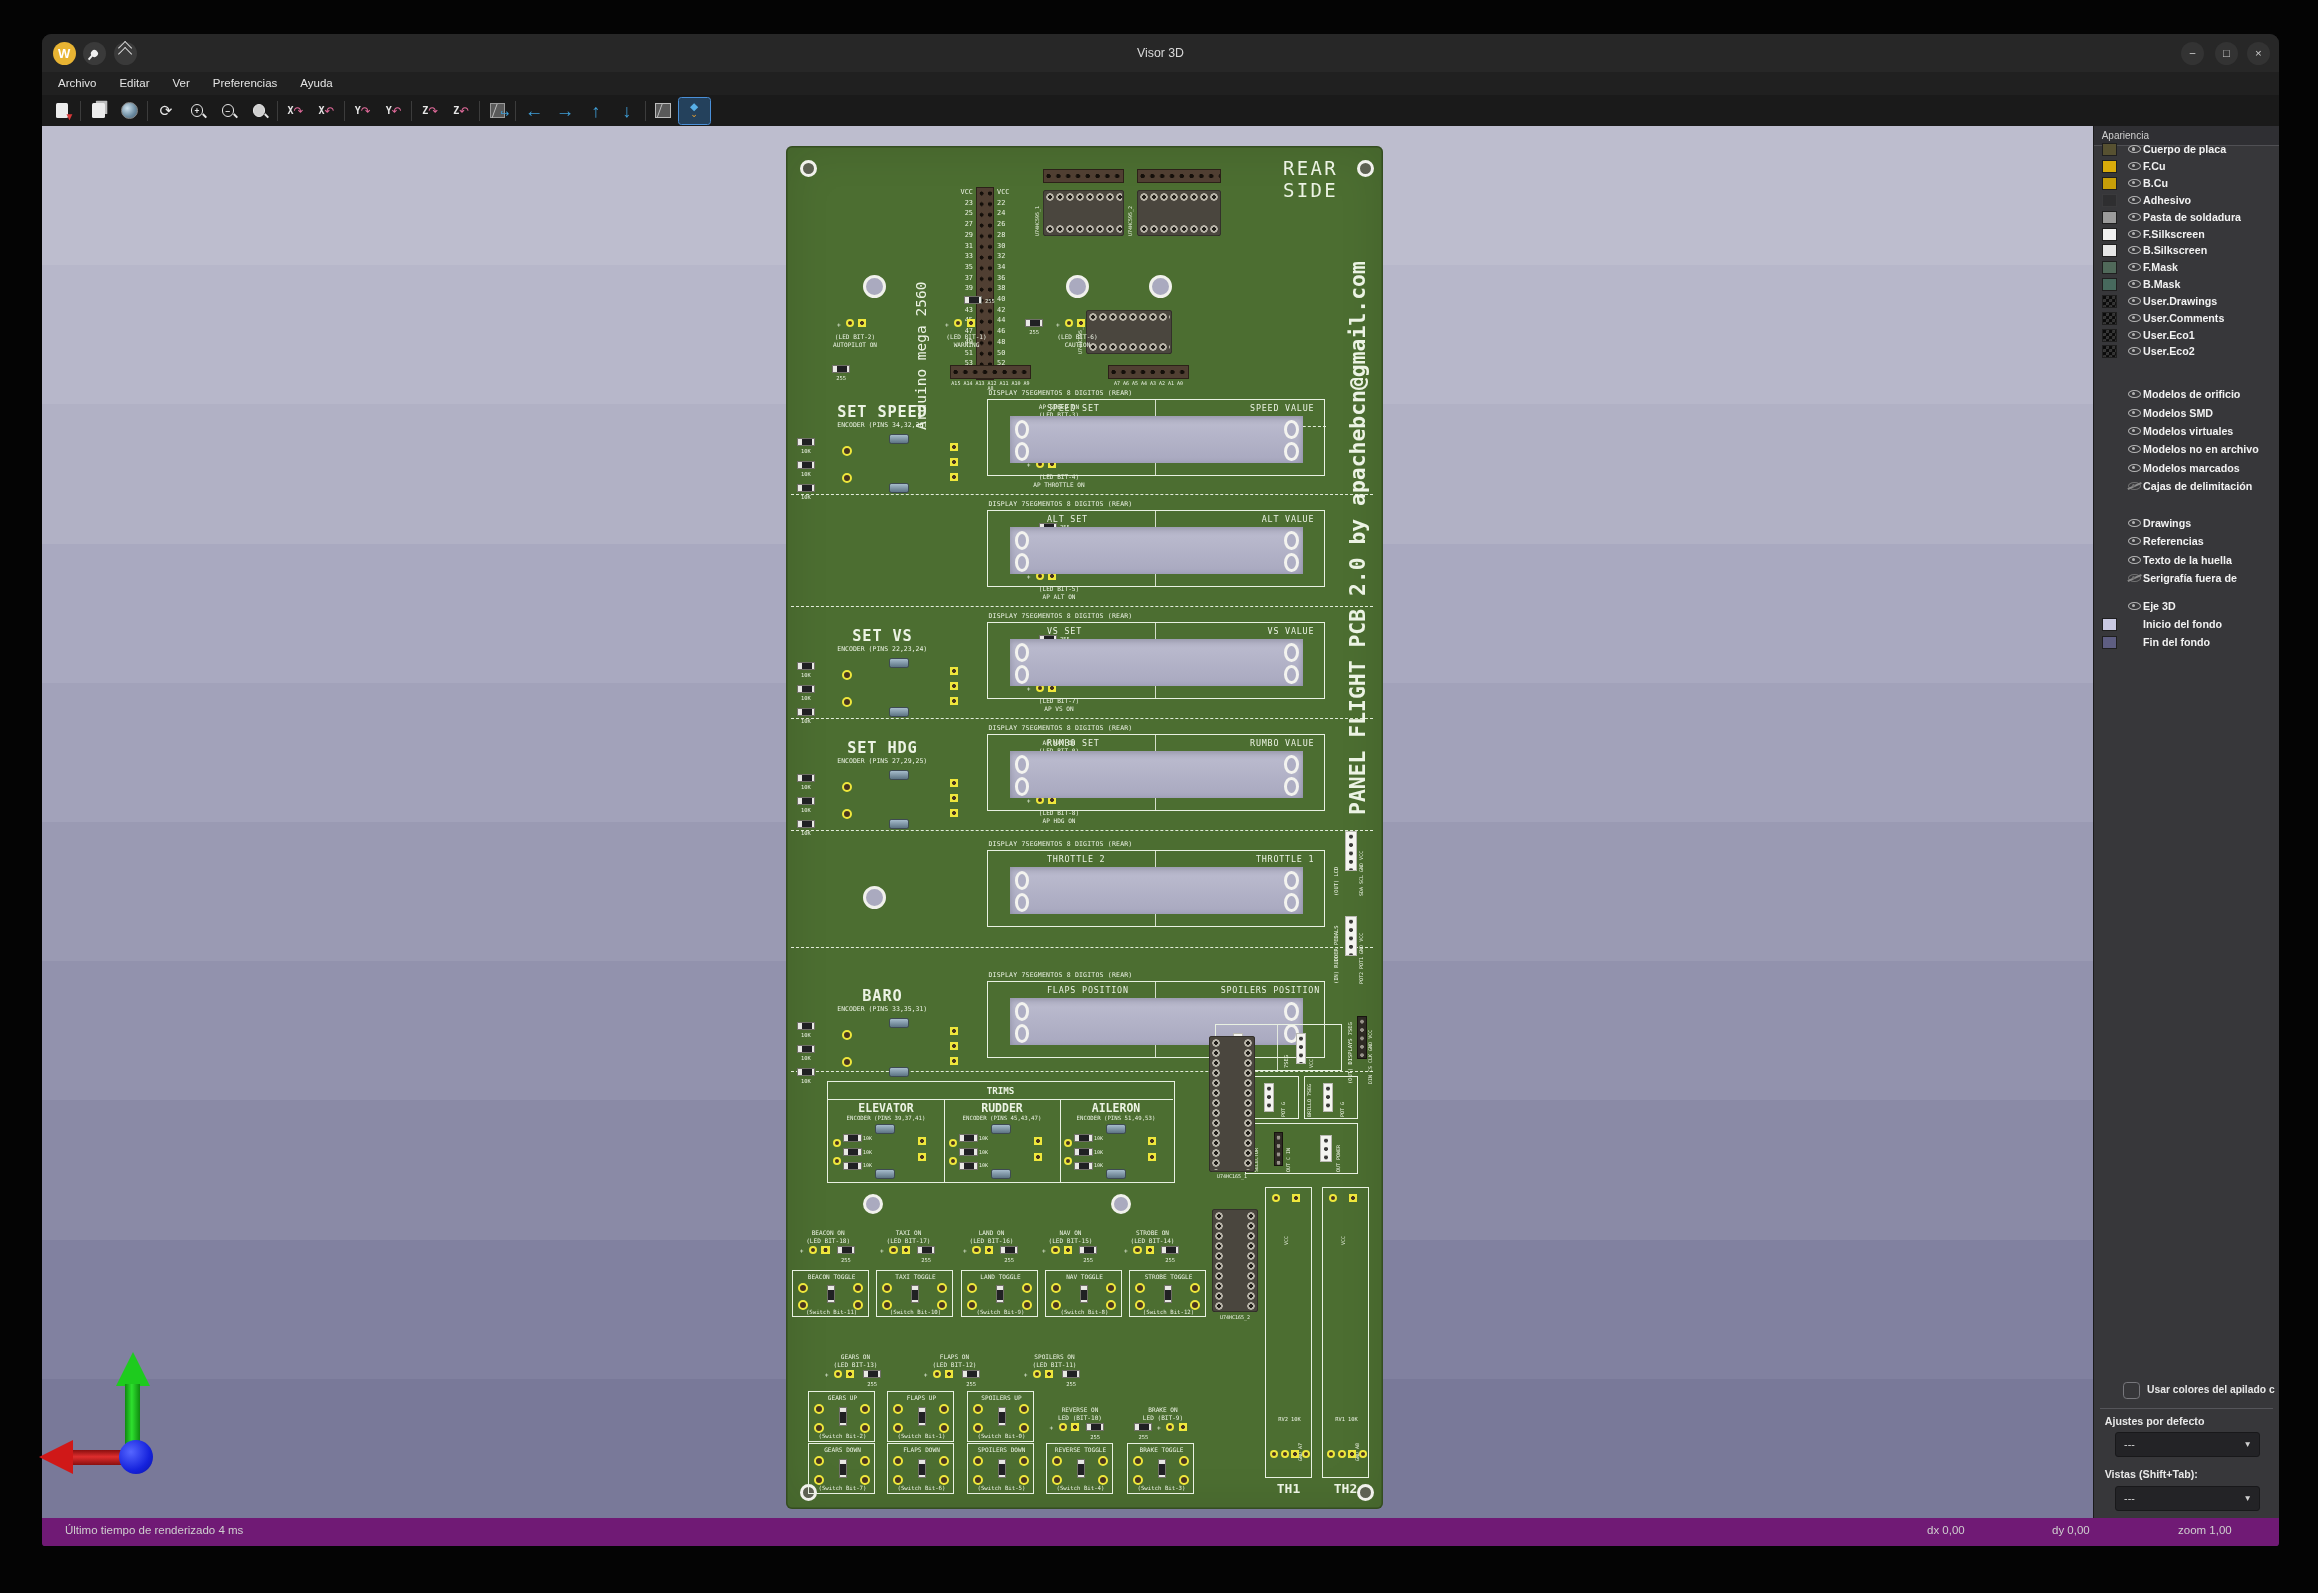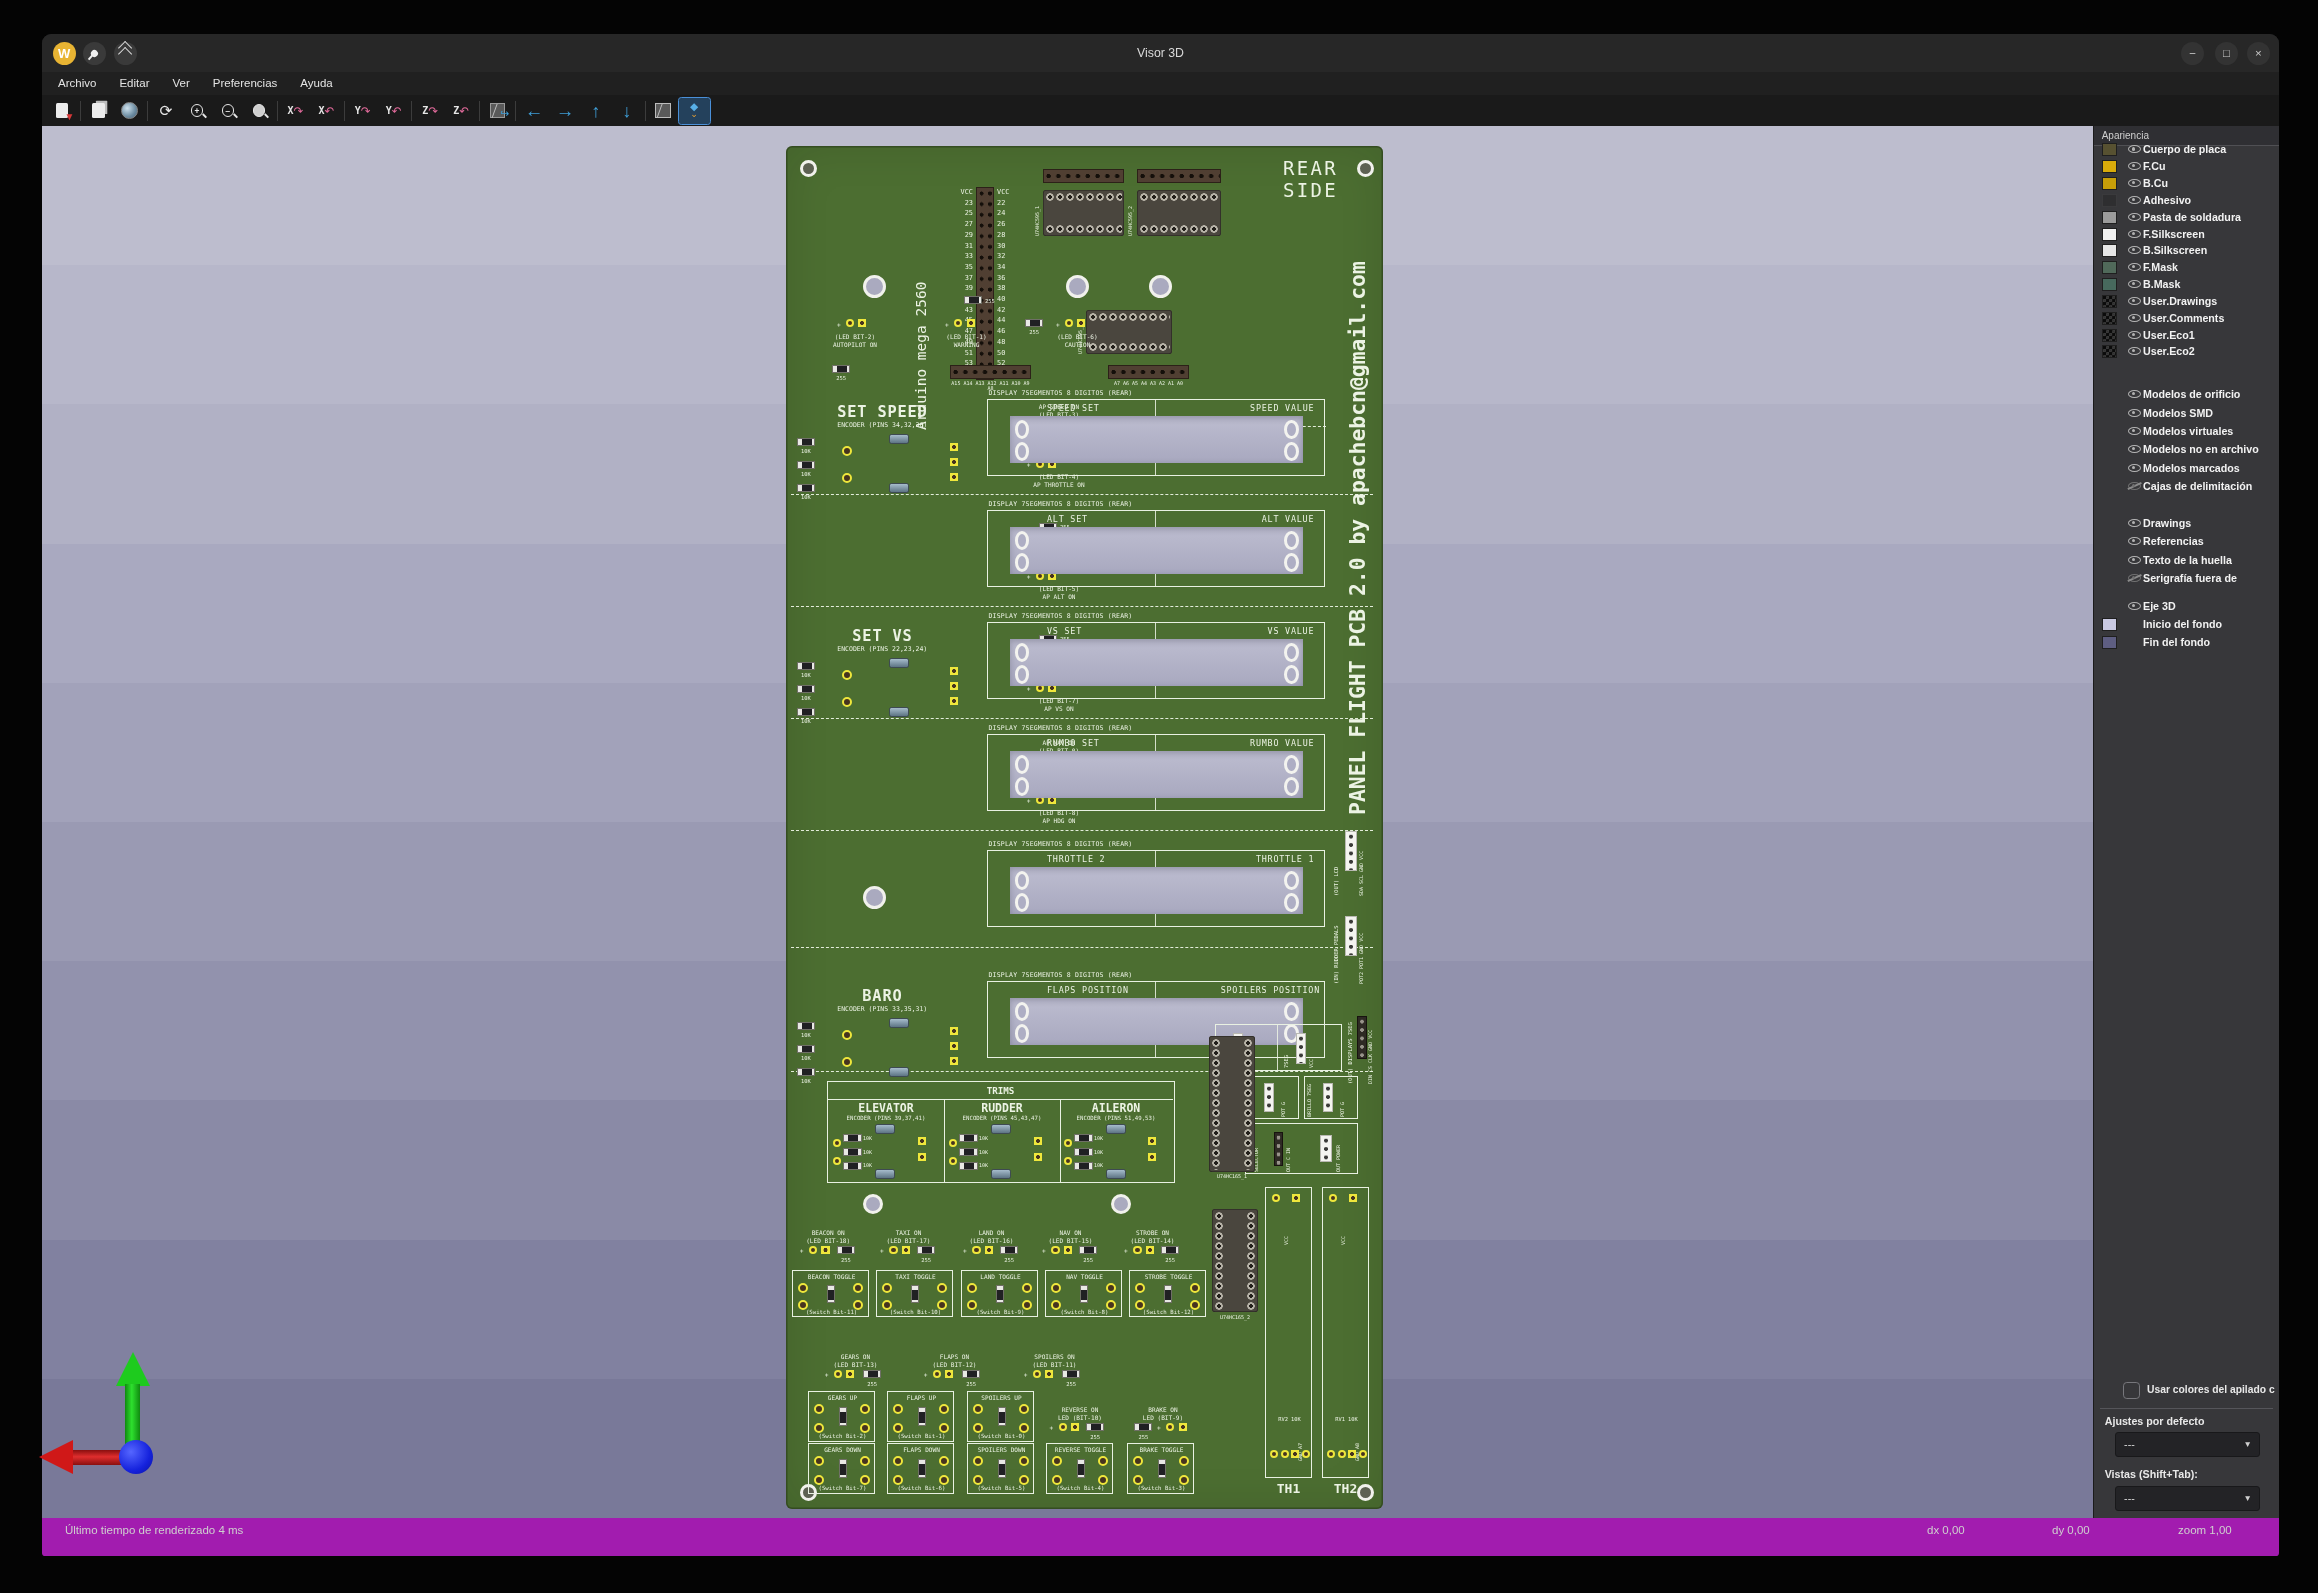--- a/index.html
+++ b/index.html
@@ -76,21 +76,21 @@
   .eye.off::before{content:'';position:absolute;left:-2.3px;top:2.3px;width:15.3px;height:1.5px;background:#8a8a8a;transform:rotate(-25deg);}
   .rl{position:absolute;left:49px;top:1.5px;color:#f2f2f2;font-size:10.7px;font-weight:bold;}
   .ddl{color:#e8e8e8;font-size:10.7px;font-weight:bold;}
   .dd{background:#232326;border:0.8px solid #18181a;border-radius:3.1px;color:#dcdcdc;font-size:10.7px;
     display:flex;align-items:center;padding:0 7.7px;box-sizing:border-box;}
   .dd .arr{margin-left:auto;font-size:8.4px;color:#cfcfcf;}
   .cb{position:absolute;left:17px;top:0;width:17px;height:17px;border:1.1px solid #77777c;border-radius:3.8px;box-sizing:border-box;}
   #sb-sep{left:6.1px;width:173px;height:0.8px;background:#55555a;}
 
   
-  #statusbar{left:0;top:1484px;width:2237px;height:38px;background:#a21caf;border-radius:0 0 3.1px 3.1px;
+  #statusbar{left:0;top:1484px;width:2237px;height:28px;background:#701a75;border-radius:0 0 3.1px 3.1px;
     color:#cfcfcf;font-size:11.5px;}
   #statusbar span{position:absolute;top:6.1px;}
 
   
   #pcb{left:744px;top:20px;width:597px;height:1363px;background:#4c6e31;border-radius:6.1px;
     box-shadow:inset 0 0 0 1.5px rgba(20,30,10,.35), inset 0 0 46px rgba(0,20,0,.12);}
   .hole{position:absolute;border-radius:50%;box-sizing:border-box;border:3.8px solid #f1f1ec;background:#5d6152;}
   .hole.thru{background:#aaaabf;}
   .dash{position:absolute;height:0;border-top:1.5px dashed rgba(240,247,232,.92);}
   .wb{position:absolute;border:1.1px solid #e9f1e2;box-sizing:border-box;}
@@ -388,20 +388,37 @@
             <div class="a mono silk c t7" style="left:6.1px;top:91px;width:18.4px">10K</div>
           <div class="don" style="left:51px;top:43px"></div>
             <div class="don" style="left:51px;top:70px"></div>
           <div class="comp" style="left:98px;top:31px"></div>
             <div class="comp" style="left:98px;top:80px"></div>
           <div class="sqp" style="left:159px;top:40px"></div>
             <div class="sqp" style="left:159px;top:55px"></div>
             <div class="sqp" style="left:159px;top:70px"></div>
         </div>
 
+        <div class="a" style="left:4.6px;top:593px;width:191px;height:103px">
+          <div class="a mono silk enc-title" style="left:15.3px;top:0;width:153px">SET HDG</div>
+          <div class="a mono silk enc-sub" style="left:7.7px;top:18.4px;width:168px">ENCODER (PINS 27,29,25)</div>
+          <div class="res" style="left:6.1px;top:35px"></div>
+            <div class="a mono silk c t7" style="left:6.1px;top:45px;width:18.4px">10K</div>
+          <div class="res" style="left:6.1px;top:58px"></div>
+            <div class="a mono silk c t7" style="left:6.1px;top:68px;width:18.4px">10K</div>
+          <div class="res" style="left:6.1px;top:81px"></div>
+            <div class="a mono silk c t7" style="left:6.1px;top:91px;width:18.4px">10K</div>
+          <div class="don" style="left:51px;top:43px"></div>
+            <div class="don" style="left:51px;top:70px"></div>
+          <div class="comp" style="left:98px;top:31px"></div>
+            <div class="comp" style="left:98px;top:80px"></div>
+          <div class="sqp" style="left:159px;top:40px"></div>
+            <div class="sqp" style="left:159px;top:55px"></div>
+            <div class="sqp" style="left:159px;top:70px"></div>
+        </div>
 
         <div class="a" style="left:4.6px;top:841px;width:191px;height:103px">
           <div class="a mono silk enc-title" style="left:15.3px;top:0;width:153px">BARO</div>
           <div class="a mono silk enc-sub" style="left:7.7px;top:18.4px;width:168px">ENCODER (PINS 33,35,31)</div>
           <div class="res" style="left:6.1px;top:35px"></div>
             <div class="a mono silk c t7" style="left:6.1px;top:45px;width:18.4px">10K</div>
           <div class="res" style="left:6.1px;top:58px"></div>
             <div class="a mono silk c t7" style="left:6.1px;top:68px;width:18.4px">10K</div>
           <div class="res" style="left:6.1px;top:81px"></div>
             <div class="a mono silk c t7" style="left:6.1px;top:91px;width:18.4px">10K</div>

